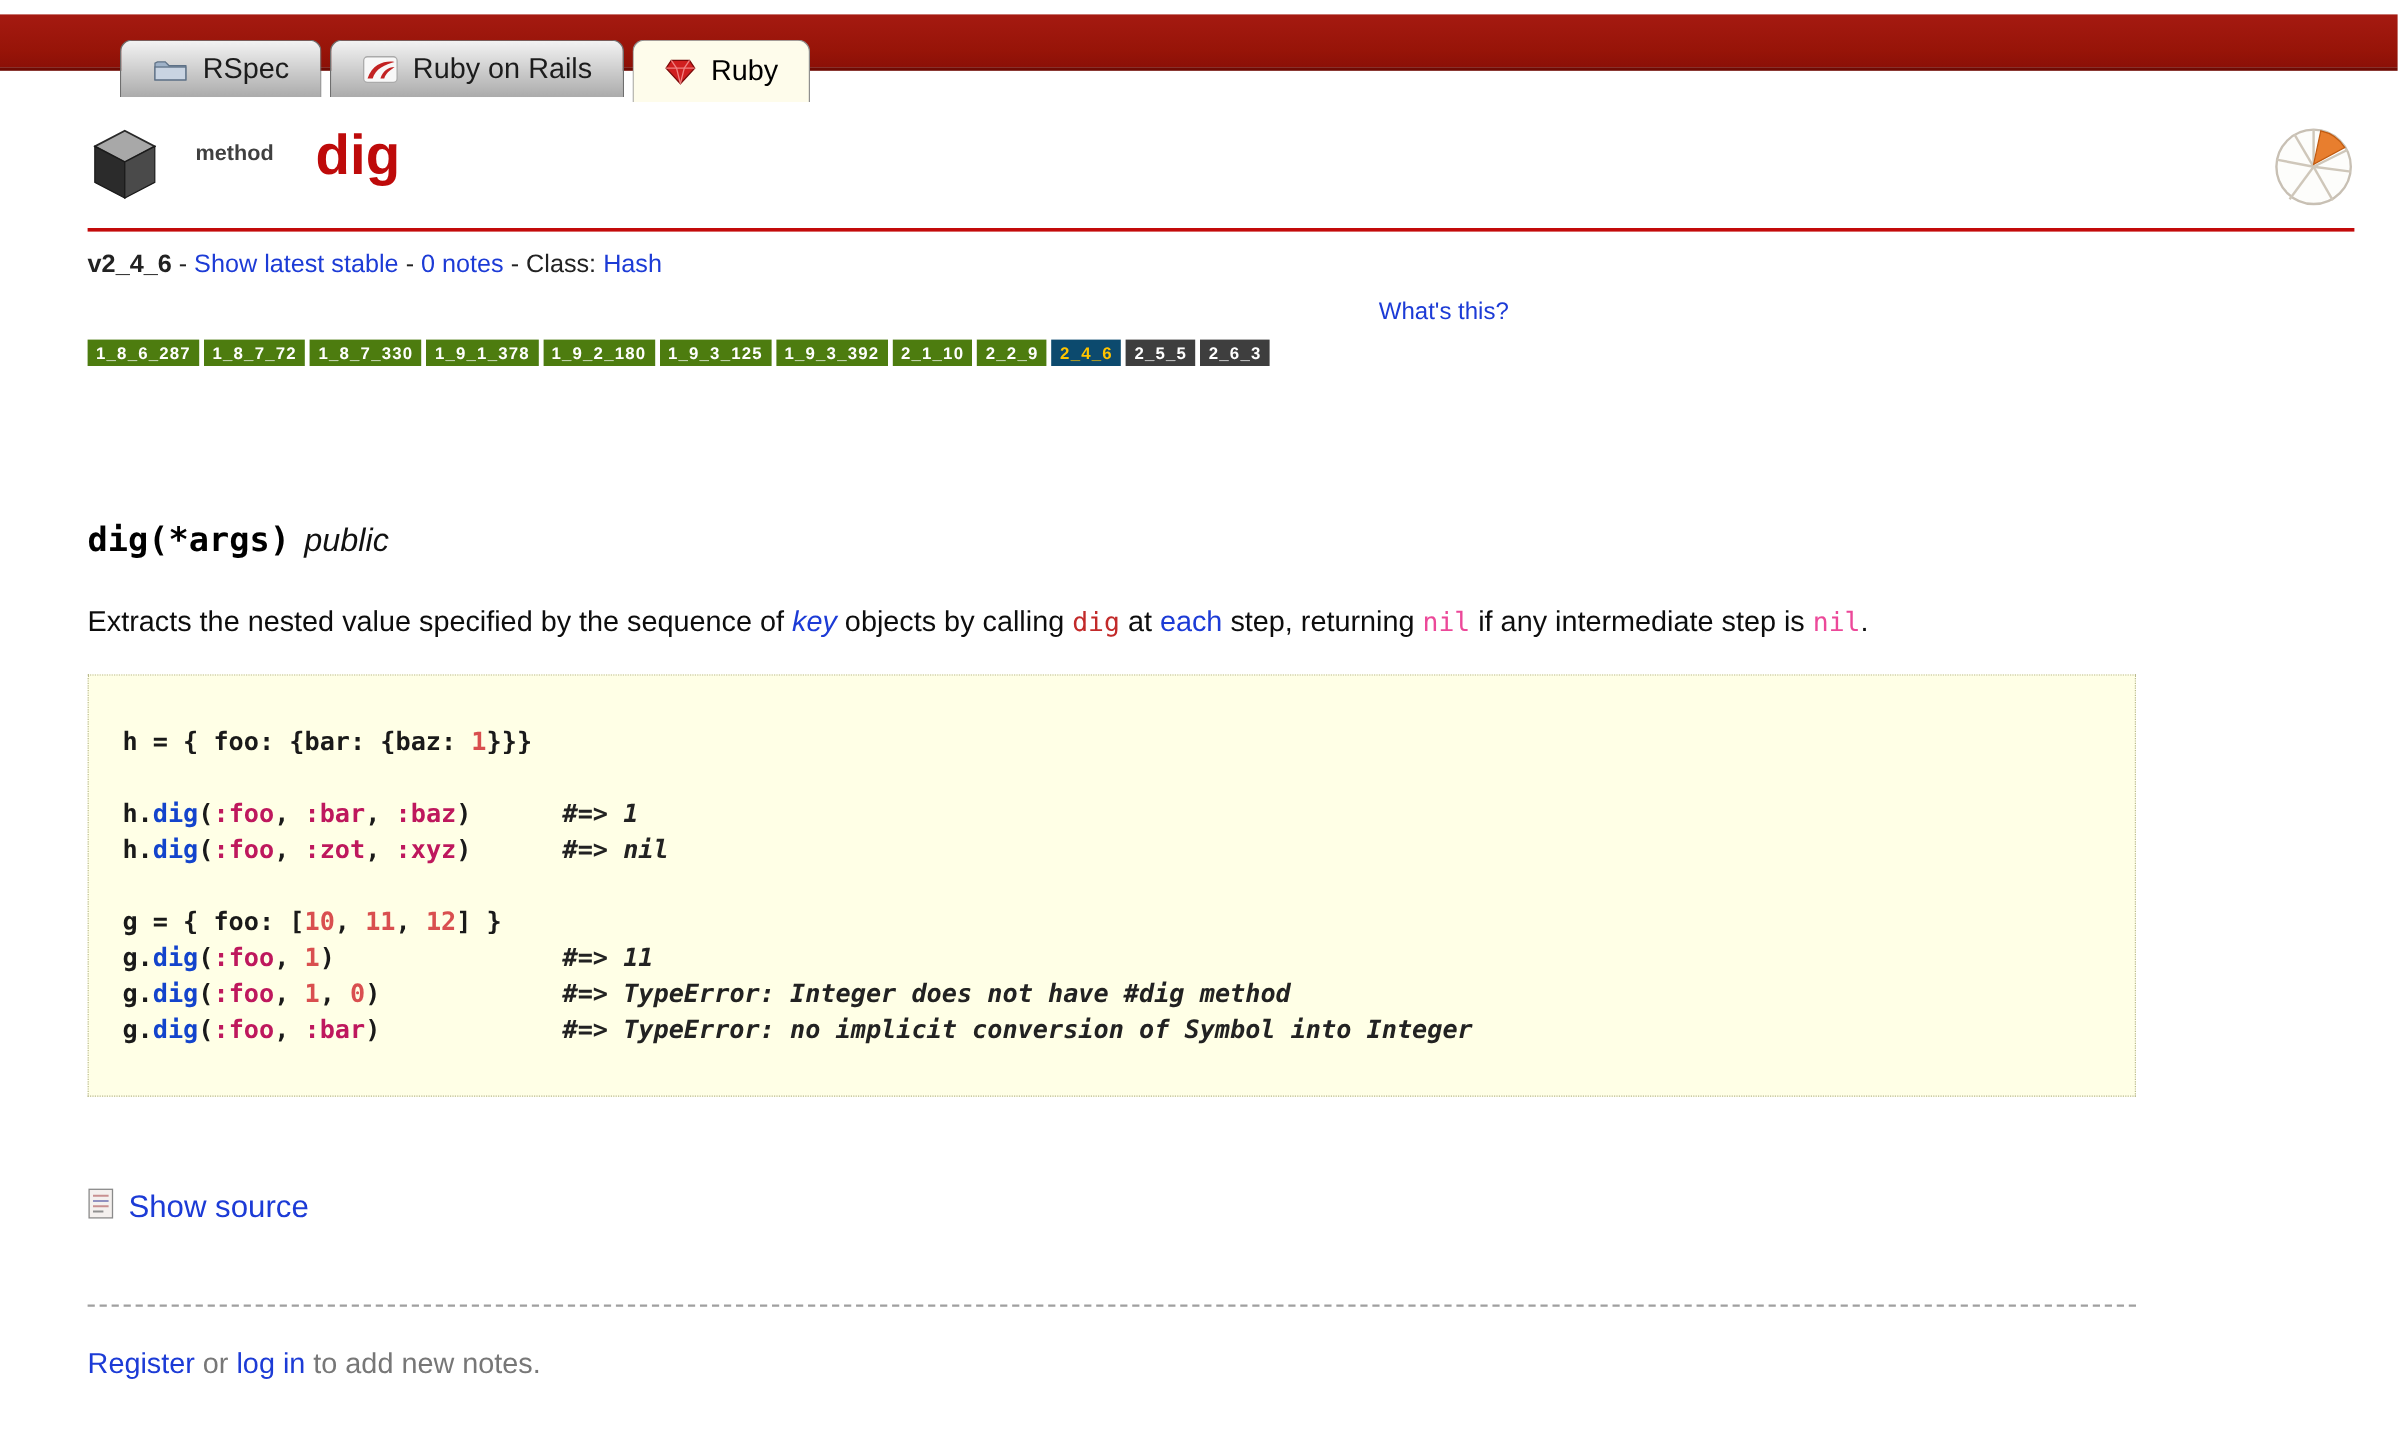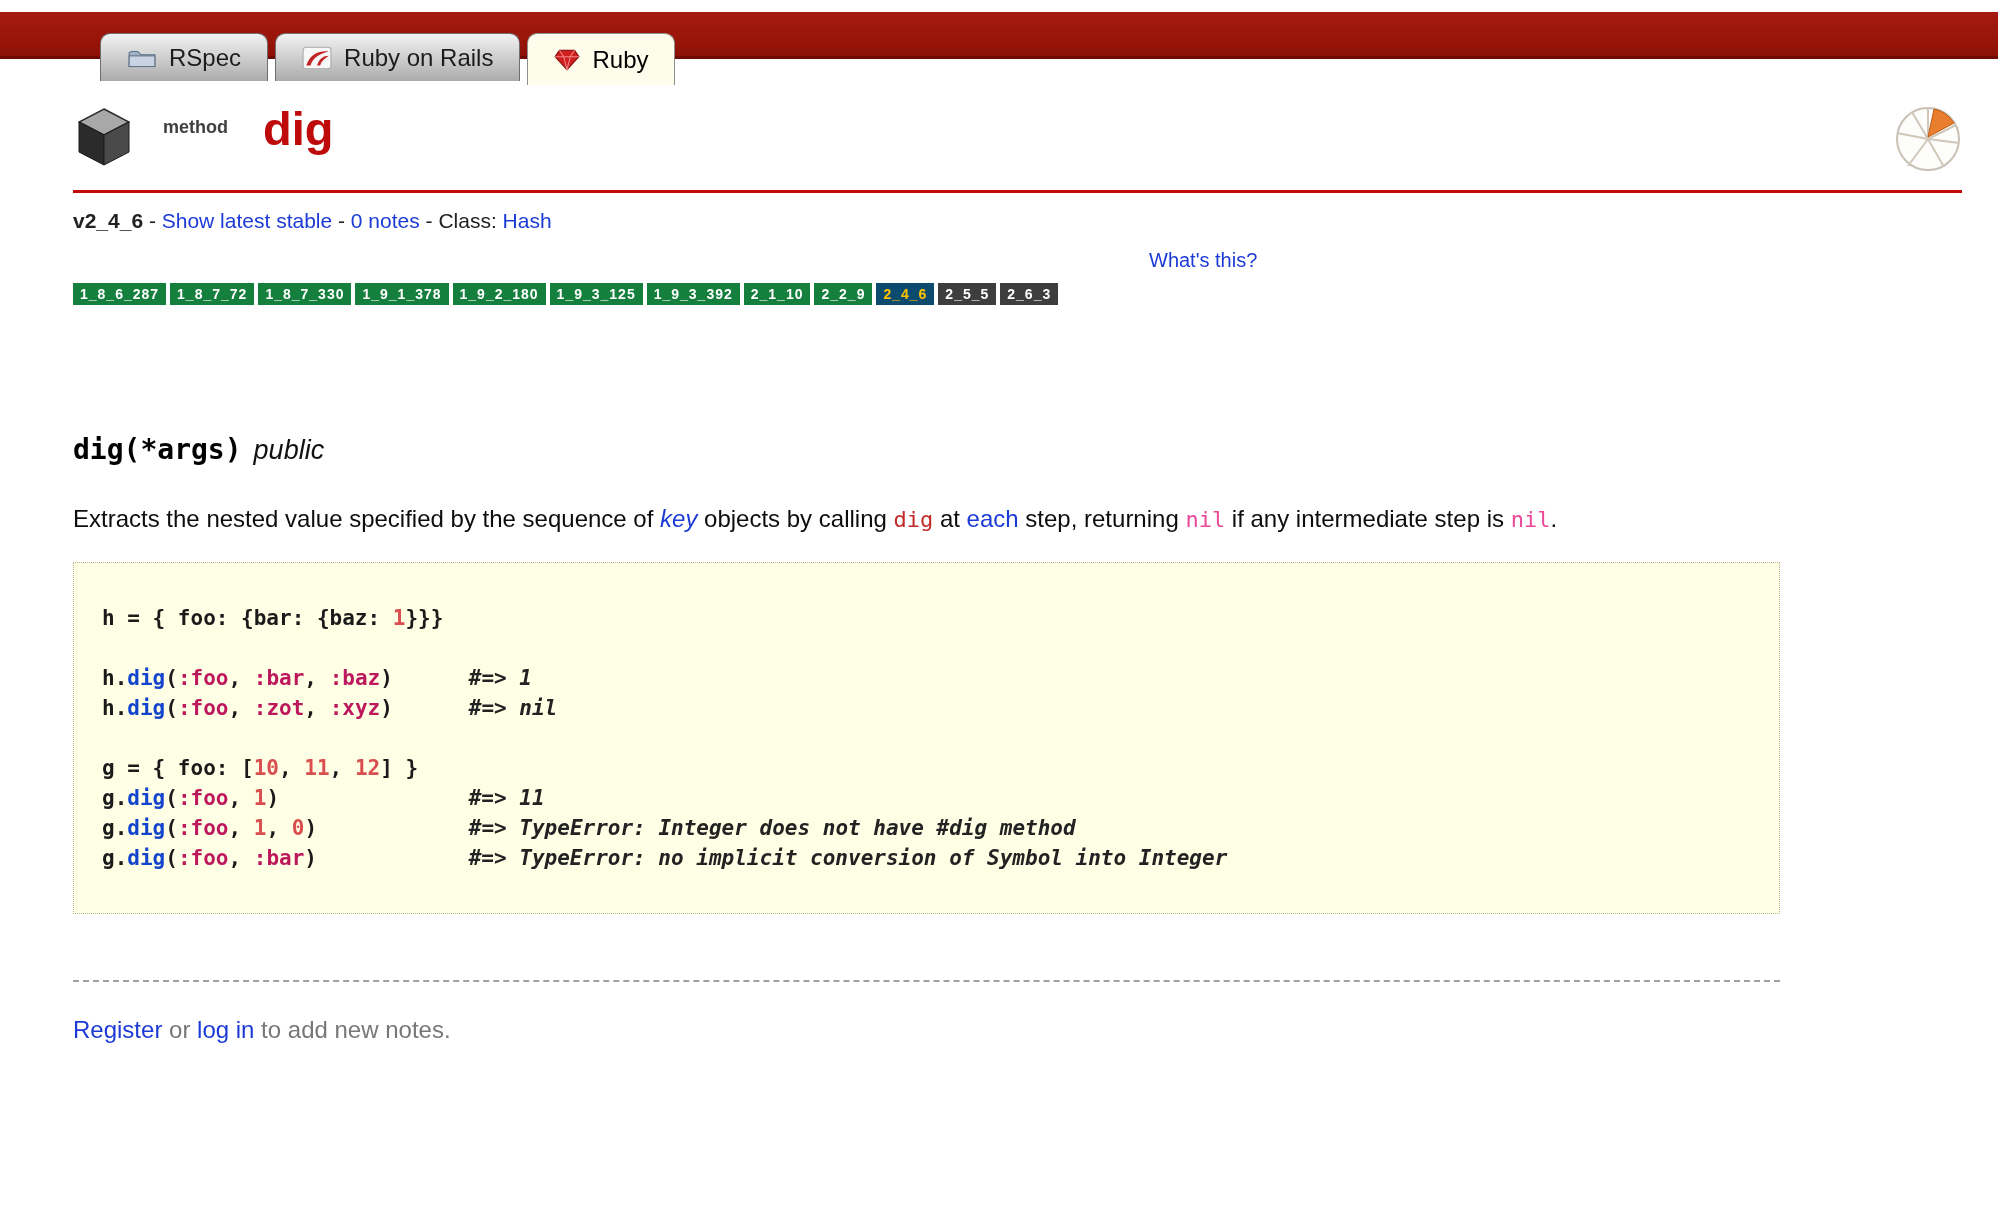--- a/index.html
+++ b/index.html
@@ -57,21 +57,21 @@
   .meta { margin-top: 16px; font-size: 21px; color: #222; }
   .ver { font-weight: bold; }
   .lnk { color: var(--link); text-decoration: none; cursor: pointer; }
 
   .whats { position: relative; height: 26px; margin-top: 16px; }
   .whats .lnk { position: absolute; left: 1076px; font-size: 20px; }
 
   .timeline { margin-top: 8px; display: flex; gap: 4px; align-items: center; }
   .vbadge {
     font-size: 14px; font-weight: bold; letter-spacing: 1px;
-    color: #fff; background: #15803d; padding: 3px 7px; cursor: pointer;
+    color: #fff; background: #4d7c0f; padding: 3px 7px; cursor: pointer;
   }
   .vbadge.current { background: #0c4a6e; color: #ffc400; }
   .vbadge.new { background: #3e3e3e; }
 
   .signature { margin-top: 128px; font-size: 28px; }
   .sig-name, .sig-params { font-family: "DejaVu Sans Mono", monospace; font-weight: bold; color: #000; }
   .sig-vis { font-style: italic; margin-left: 12px; font-size: 27px; color: #111; }
 
   .desc { margin: 34px 0 0 0; font-size: 24px; line-height: 37px; width: 1630px; color: #0d0d0d; }
   .tok-link { color: var(--link); cursor: pointer; }
@@ -208,20 +208,32 @@
       <div class="code-line">&nbsp;</div>
       <div class="code-line"><span>h.</span><span class="tok-meth">dig</span><span>(</span><span class="tok-sym">:foo</span><span>, </span><span class="tok-sym">:bar</span><span>, </span><span class="tok-sym">:baz</span><span>)      </span><span class="tok-com">#=&gt; 1</span></div>
       <div class="code-line"><span>h.</span><span class="tok-meth">dig</span><span>(</span><span class="tok-sym">:foo</span><span>, </span><span class="tok-sym">:zot</span><span>, </span><span class="tok-sym">:xyz</span><span>)      </span><span class="tok-com">#=&gt; nil</span></div>
       <div class="code-line">&nbsp;</div>
       <div class="code-line"><span>g = { foo: [</span><span class="tok-num">10</span><span>, </span><span class="tok-num">11</span><span>, </span><span class="tok-num">12</span><span>] }</span></div>
       <div class="code-line"><span>g.</span><span class="tok-meth">dig</span><span>(</span><span class="tok-sym">:foo</span><span>, </span><span class="tok-num">1</span><span>)               </span><span class="tok-com">#=&gt; 11</span></div>
       <div class="code-line"><span>g.</span><span class="tok-meth">dig</span><span>(</span><span class="tok-sym">:foo</span><span>, </span><span class="tok-num">1</span><span>, </span><span class="tok-num">0</span><span>)            </span><span class="tok-com">#=&gt; TypeError: Integer does not have #dig method</span></div>
       <div class="code-line"><span>g.</span><span class="tok-meth">dig</span><span>(</span><span class="tok-sym">:foo</span><span>, </span><span class="tok-sym">:bar</span><span>)            </span><span class="tok-com">#=&gt; TypeError: no implicit conversion of Symbol into Integer</span></div>
     </div>
 
+  <div class="showsrc">
+    <span class="src-icon">
+      <svg width="22" height="26" viewBox="0 0 20 24">
+        <rect x="1" y="1" width="18" height="22" fill="#f4f0ee" stroke="#8a8a8a" stroke-width="1"></rect>
+        <line x1="4" y1="6" x2="16" y2="6" stroke="#c89090" stroke-width="1.5"></line>
+        <line x1="4" y1="10" x2="16" y2="10" stroke="#9090c0" stroke-width="1.5"></line>
+        <line x1="4" y1="14" x2="16" y2="14" stroke="#c89090" stroke-width="1.5"></line>
+        <line x1="4" y1="18" x2="12" y2="18" stroke="#909090" stroke-width="1.5"></line>
+      </svg>
+    </span>
+    <a class="lnk">Show source</a>
+  </div>
 
   <div class="dashed"></div>
 
   <div class="footer">
     <a class="lnk">Register</a><span> or </span><a class="lnk">log in</a><span> to add new notes.</span>
   </div>
 
 </div>
 
 </body></html>

